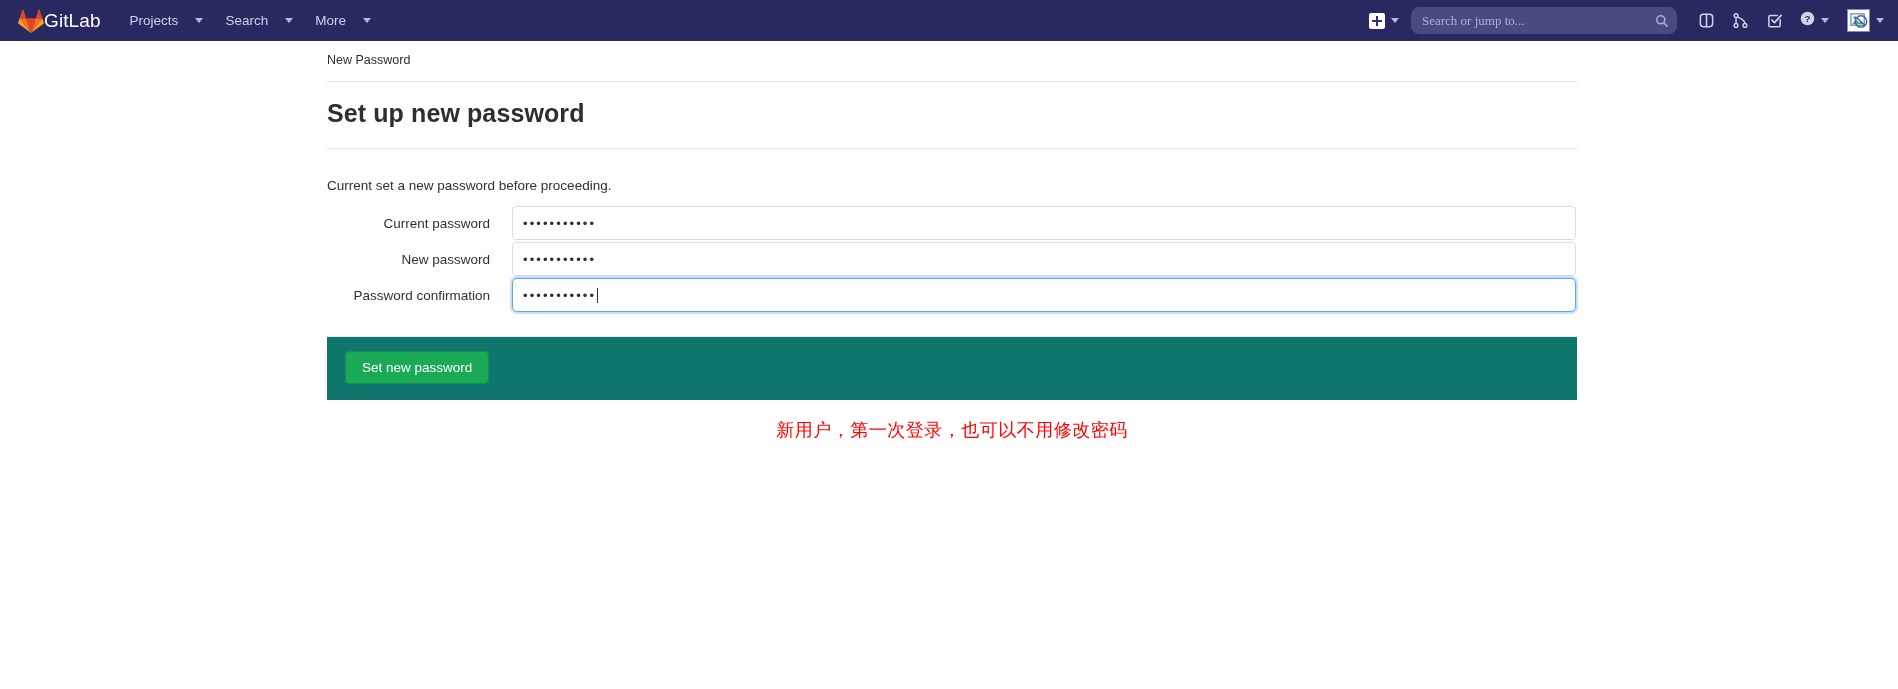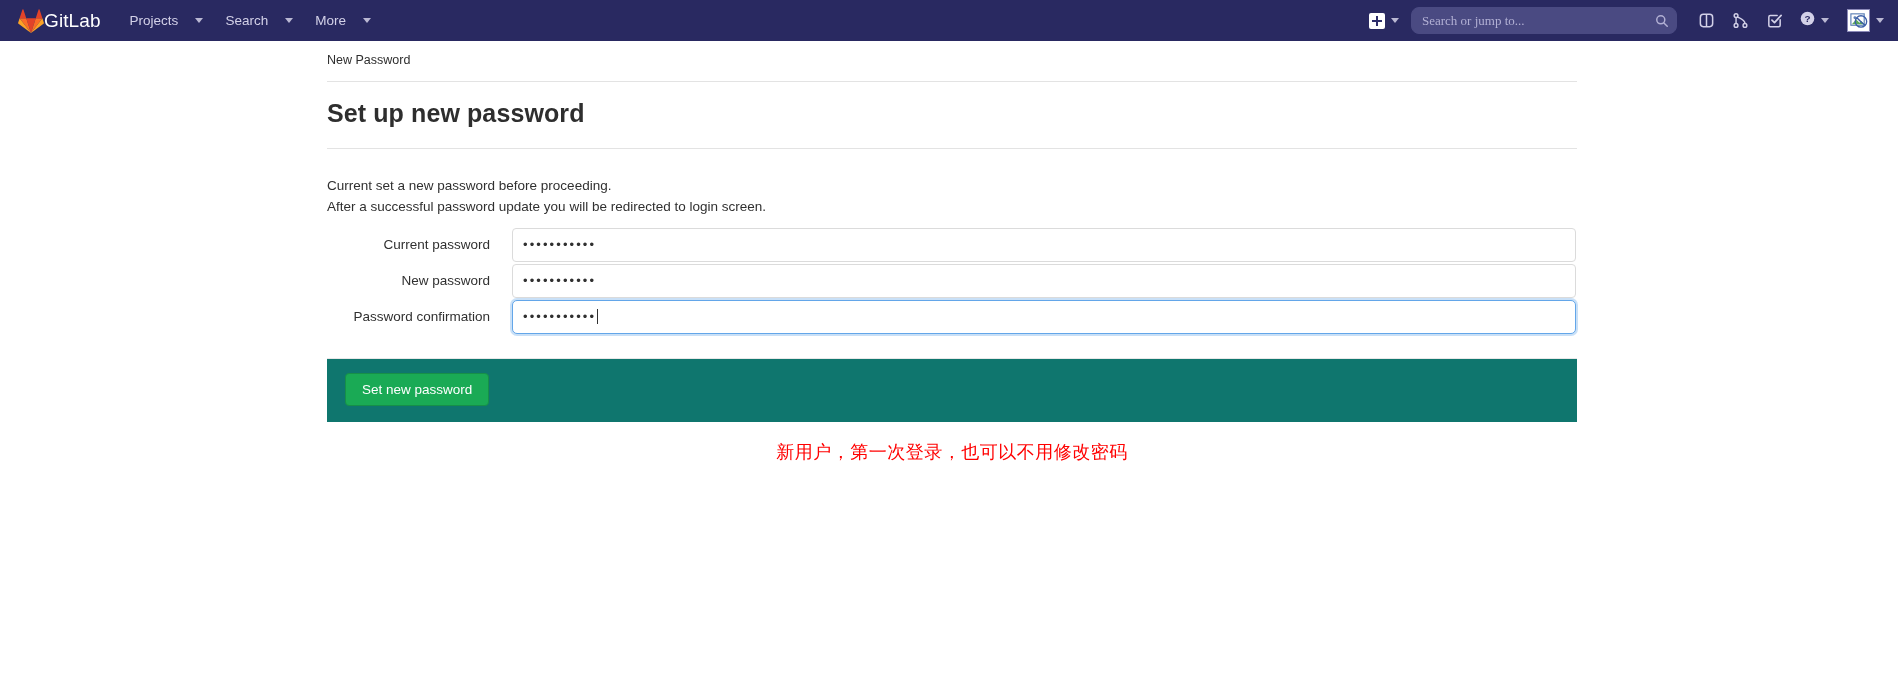--- a/index.html
+++ b/index.html
@@ -343,21 +343,20 @@
 <div class="content">
 
   <div class="breadcrumb">New Password</div>
   <div class="hr"></div>
 
   <h1 class="page-title">Set up new password</h1>
   <div class="hr"></div>
 
   <div class="intro">
     <p>Current set a new password before proceeding.</p>
-    <p>After a successful password update you will be redirected to login screen.</p>
   </div>
 
   <form>
 
     <div class="form-row">
       <label class="form-label">Current password</label>
       <div class="form-field">
         <span class="dots">•••••••••••</span>
       </div>
     </div>

